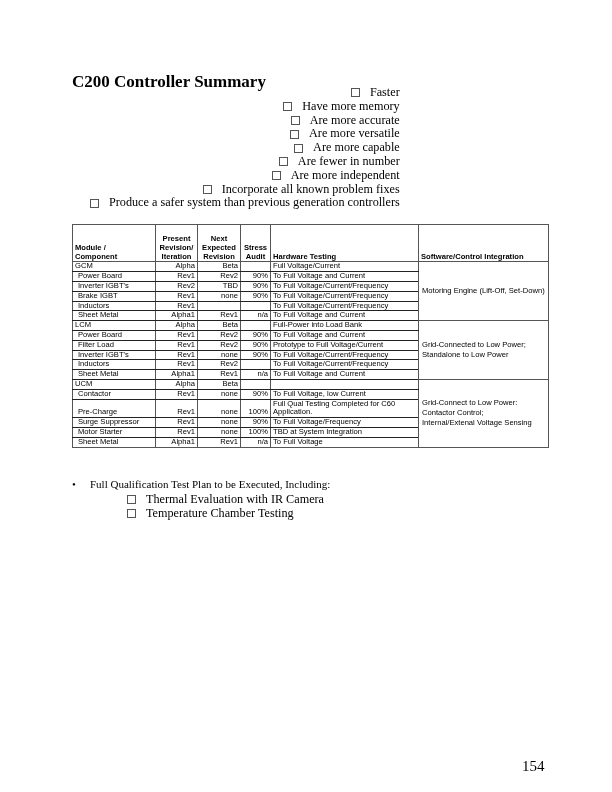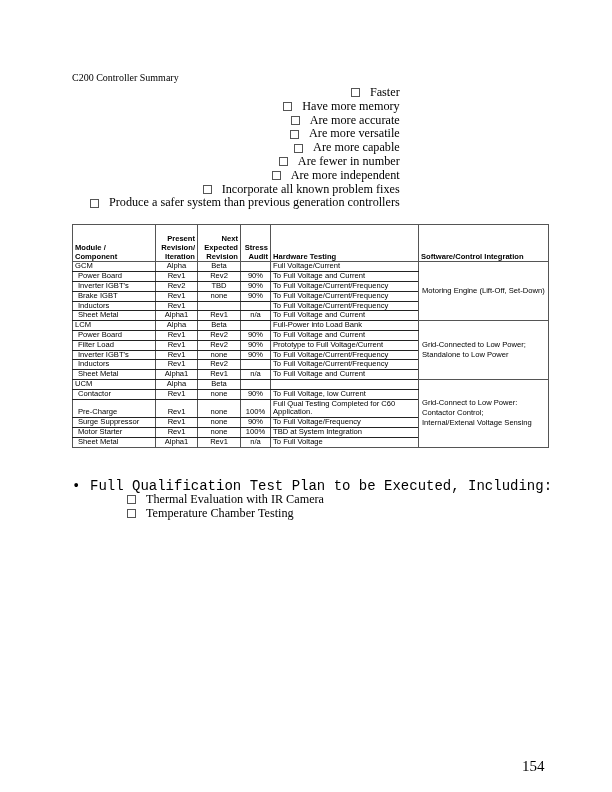--- a/index.html
+++ b/index.html
@@ -1,39 +1,39 @@
 <!DOCTYPE html>
 <html><head>
   <meta charset="utf-8">
   <style>
     html, body { margin: 0; padding: 0; background: #ffffff; }
     body { width: 612px; height: 792px; position: relative; overflow: hidden; color: #000; }
     .serif { font-family: "Liberation Serif", "DejaVu Serif", serif; }
     .sans { font-family: "Liberation Sans", "DejaVu Sans", sans-serif; }
 
-    .title { position: absolute; left: 72px; top: 72px; font-size: 10px; font-weight: normal; }
+    .title { position: absolute; left: 72px; top: 72px; font-size: 17px; font-weight: bold; }
     .checklist { position: absolute; left: 90px; top: 86px; margin: 0; padding: 0; list-style: none; font-size: 12.2px; }
     .checklist li { height: 13.8px; line-height: 13.8px; display: flex; align-items: center; white-space: nowrap; justify-content: flex-end; }
     .box { display: inline-block; width: 7px; height: 7px; border: 0.8px solid #555; margin-right: 10px; flex-shrink: 0; }
 
     table.summary { position: absolute; left: 72px; top: 224px; border-collapse: collapse; font-size: 7.6px; table-layout: fixed; }
     table.summary td, table.summary th { padding: 0 2px; line-height: 8.8px; height: 8.8px; white-space: nowrap; overflow: hidden; }
-    table.summary th { font-weight: bold; vertical-align: bottom; text-align: right; }
+    table.summary th { font-weight: bold; vertical-align: bottom; text-align: center; }
     table.summary th.left { text-align: left; }
     .outer { border: 1px solid #555; }
-    .c { text-align: center; }
+    .c { text-align: right; }
     .ind { padding-left: 5px !important; }
     .vl { border-left: 1px solid #555; }
     .bb { border-bottom: 1px solid #222; }
     .hdr-bottom th { border-bottom: 1px solid #555; }
     td.sw { vertical-align: middle; white-space: normal !important; line-height: 10px !important; border-left: 1px solid #555; border-bottom: 1px solid #555; padding-left: 3px !important; }
     .tall td { height: 17px !important; vertical-align: bottom; }
     .tall td.wrap { white-space: normal; line-height: 8.8px; margin-left: 35px; }
 
-    .bullet { position: absolute; left: 72px; top: 478px; font-size: 14px; font-family: Liberation Mono, monospace; }
+    .bullet { position: absolute; left: 72px; top: 478px; font-size: 11px; }
     .bullet .dot { display: inline-block; width: 18px; }
     .sublist { position: absolute; left: 90px; top: 492px; margin: 0; padding: 0; list-style: none; font-size: 12.2px; }
     .sublist li { height: 14px; line-height: 14px; display: flex; align-items: center; margin-left: 37px; }
 
     .page-num { position: absolute; left: 522px; top: 758px; font-size: 15px; }
   </style>
 </head>
 <body>
 
 <div class="title serif">C200 Controller Summary</div>

